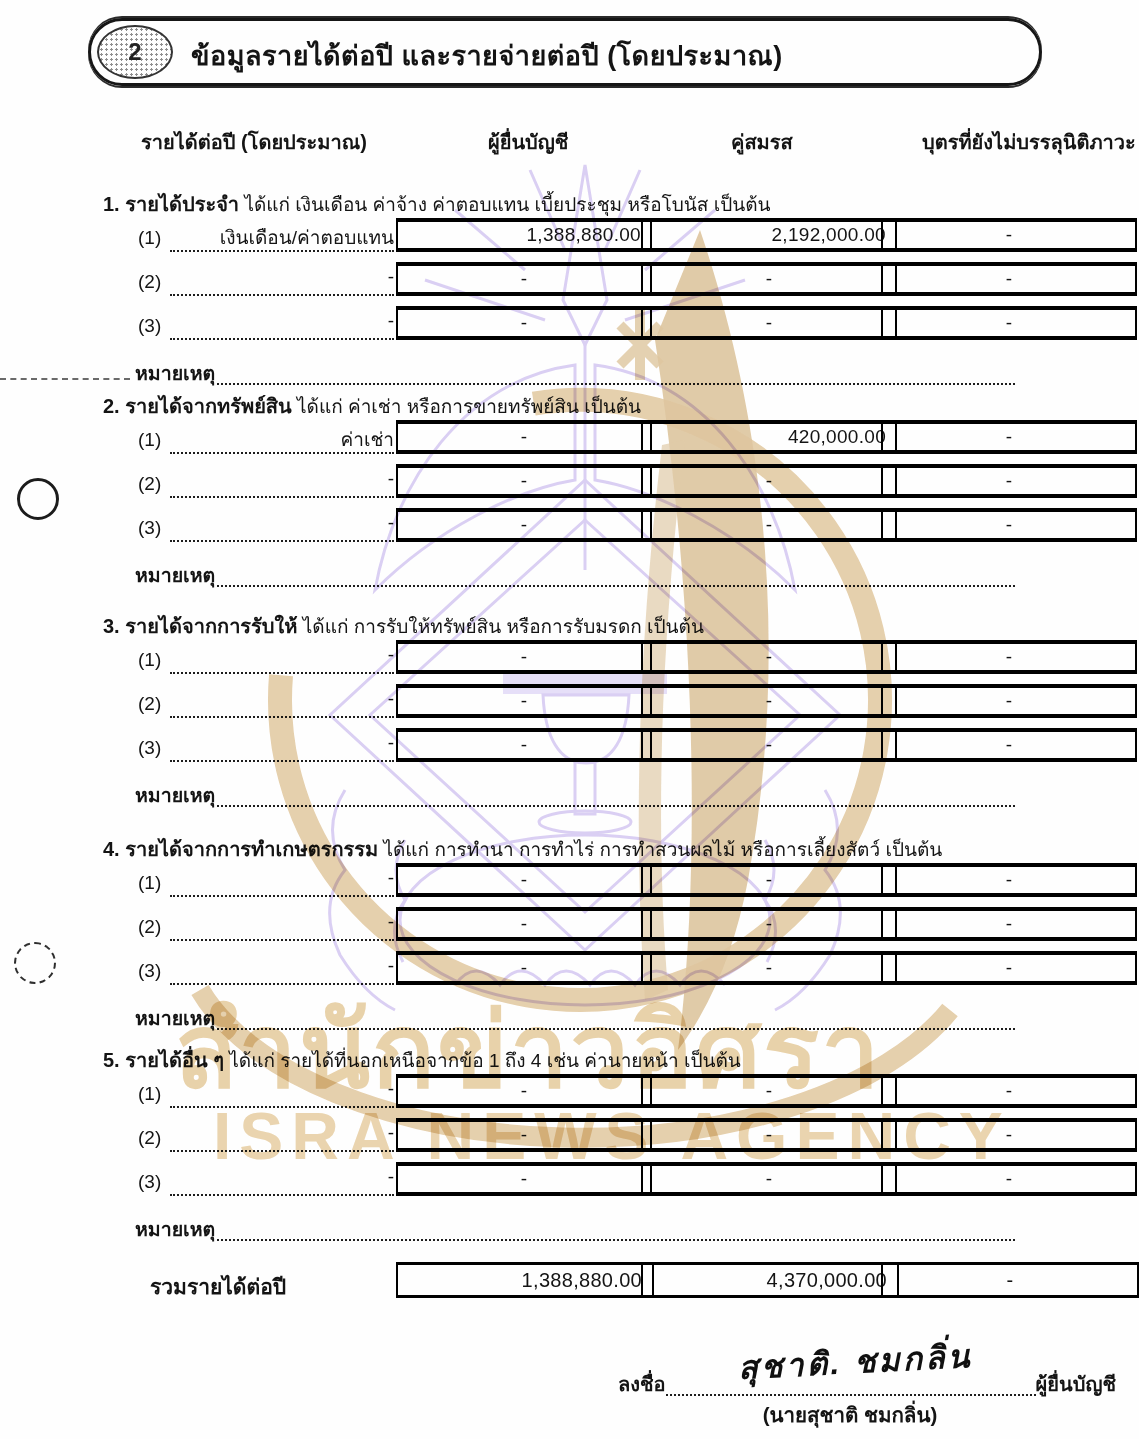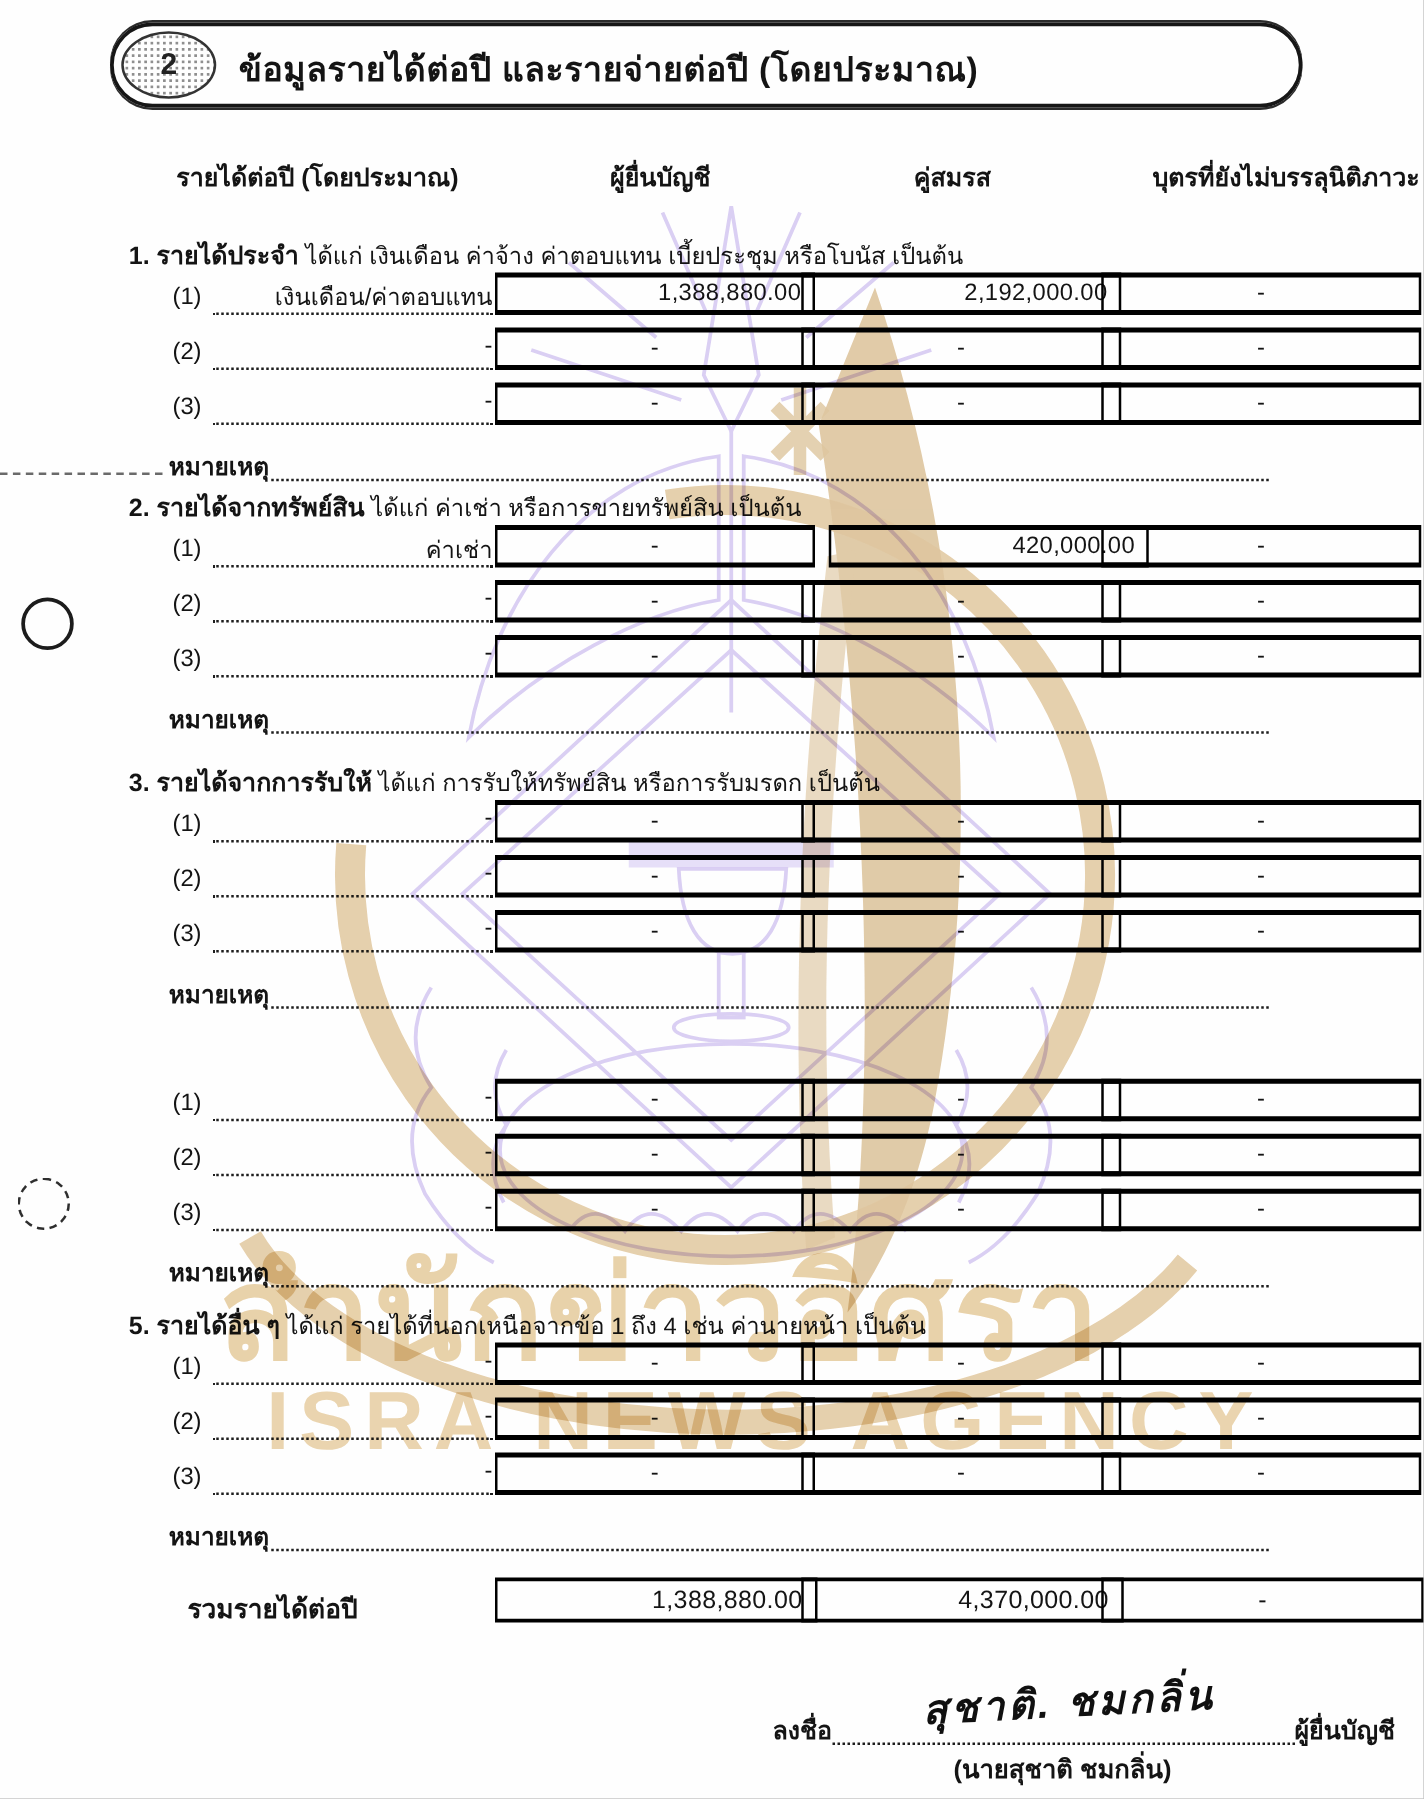--- a/index.html
+++ b/index.html
@@ -201,21 +201,21 @@
       </div>
       <div class="form-section" style="top: 390px;">
         <div class="sec-heading"><span class="sec-title-strong">2. รายได้จากทรัพย์สิน</span> <span class="sec-desc">ได้แก่ ค่าเช่า หรือการขายทรัพย์สิน เป็นต้น</span></div>
         <div class="form-row" style="top: 30px;">
           <span class="row-index">(1)</span>
           <span class="dotline"></span>
           <span class="row-label">ค่าเช่า</span>
           <div class="vbox" style="left: 396px; width: 234px;">
             <span class="vtext">-</span>
           </div>
-          <div class="vbox right" style="left: 641px; width: 234px; margin-left: 22px;">
+          <div class="vbox right" style="left: 641px; width: 234px;">
             <span class="vtext">420,000.00</span>
           </div>
           <div class="vbox" style="left: 881px; width: 234px;">
             <span class="vtext">-</span>
           </div>
         </div>
         <div class="form-row" style="top: 74px;">
           <span class="row-index">(2)</span>
           <span class="dotline"></span>
           <span class="row-label">-</span>
@@ -291,20 +291,21 @@
           <div class="vbox" style="left: 881px; width: 234px;">
             <span class="vtext">-</span>
           </div>
         </div>
         <div class="notes-line" style="top: 170px;">
           <span class="notes-label">หมายเหตุ</span>
           <span class="notes-dots"></span>
         </div>
       </div>
       <div class="form-section" style="top: 833px;">
+        <div class="sec-heading"><span class="sec-title-strong">4. รายได้จากการทำเกษตรกรรม</span> <span class="sec-desc">ได้แก่ การทำนา การทำไร่ การทำสวนผลไม้ หรือการเลี้ยงสัตว์ เป็นต้น</span></div>
         <div class="form-row" style="top: 30px;">
           <span class="row-index">(1)</span>
           <span class="dotline"></span>
           <span class="row-label">-</span>
           <div class="vbox" style="left: 396px; width: 234px;">
             <span class="vtext">-</span>
           </div>
           <div class="vbox" style="left: 641px; width: 234px;">
             <span class="vtext">-</span>
           </div>

